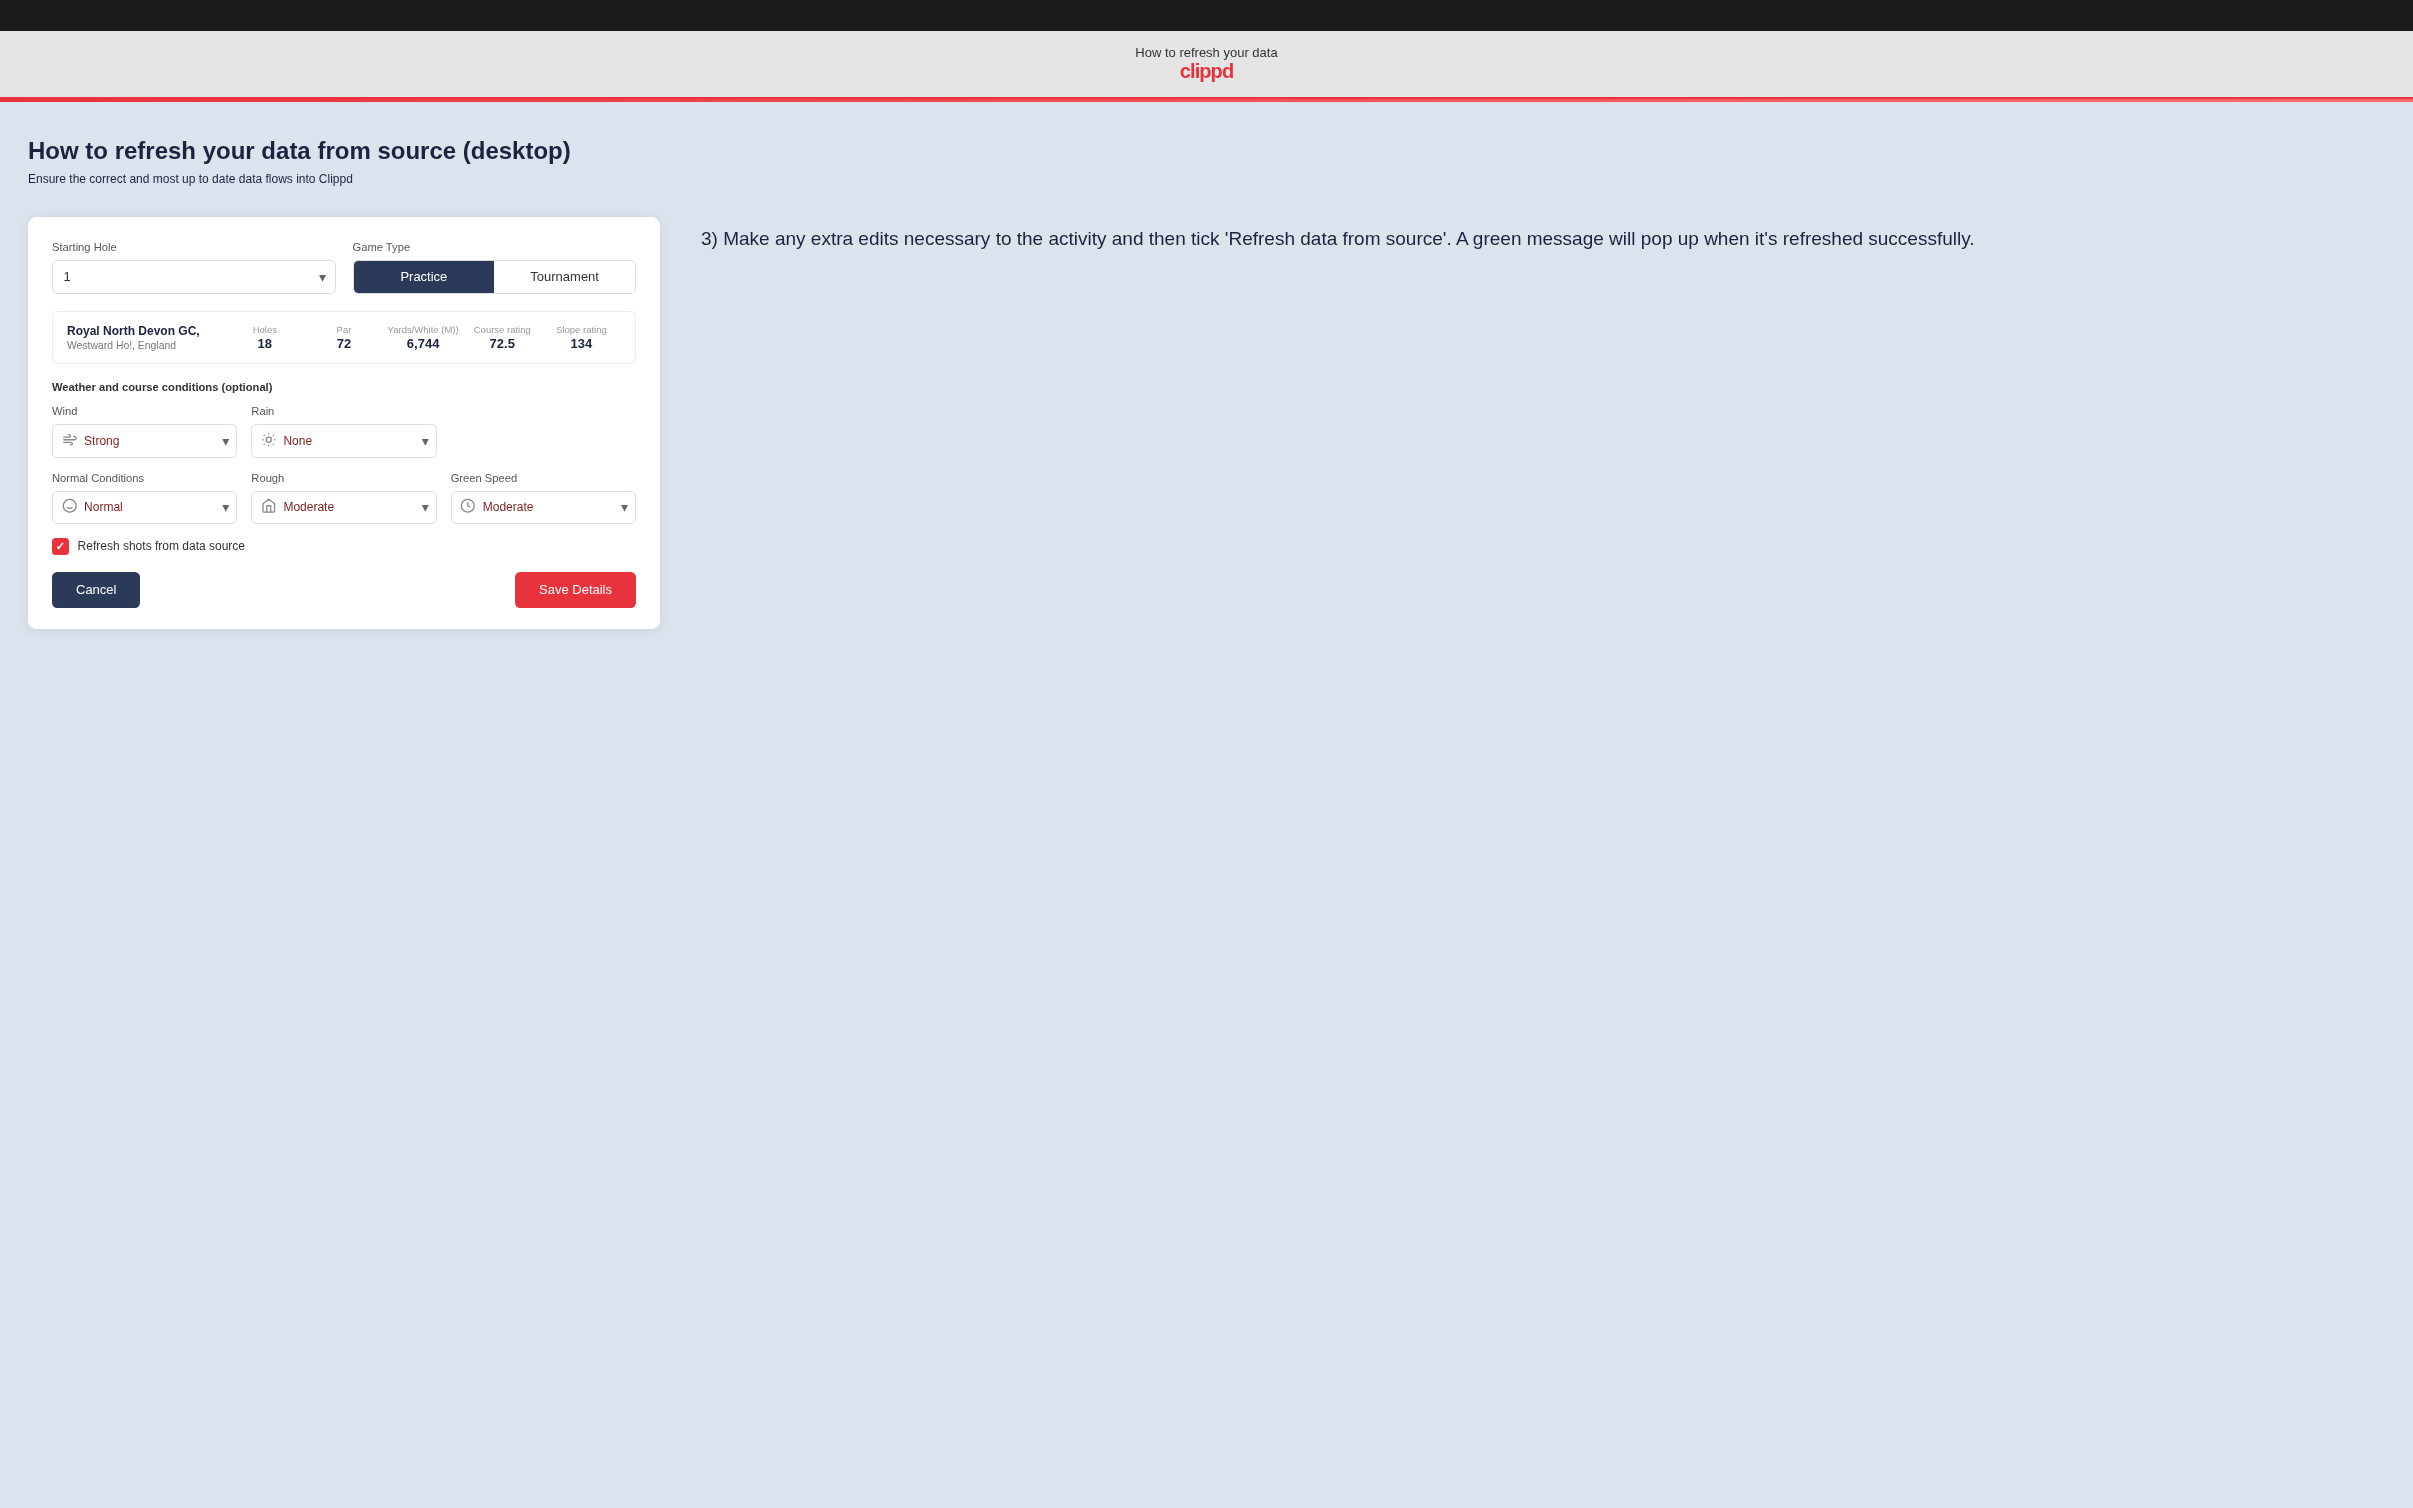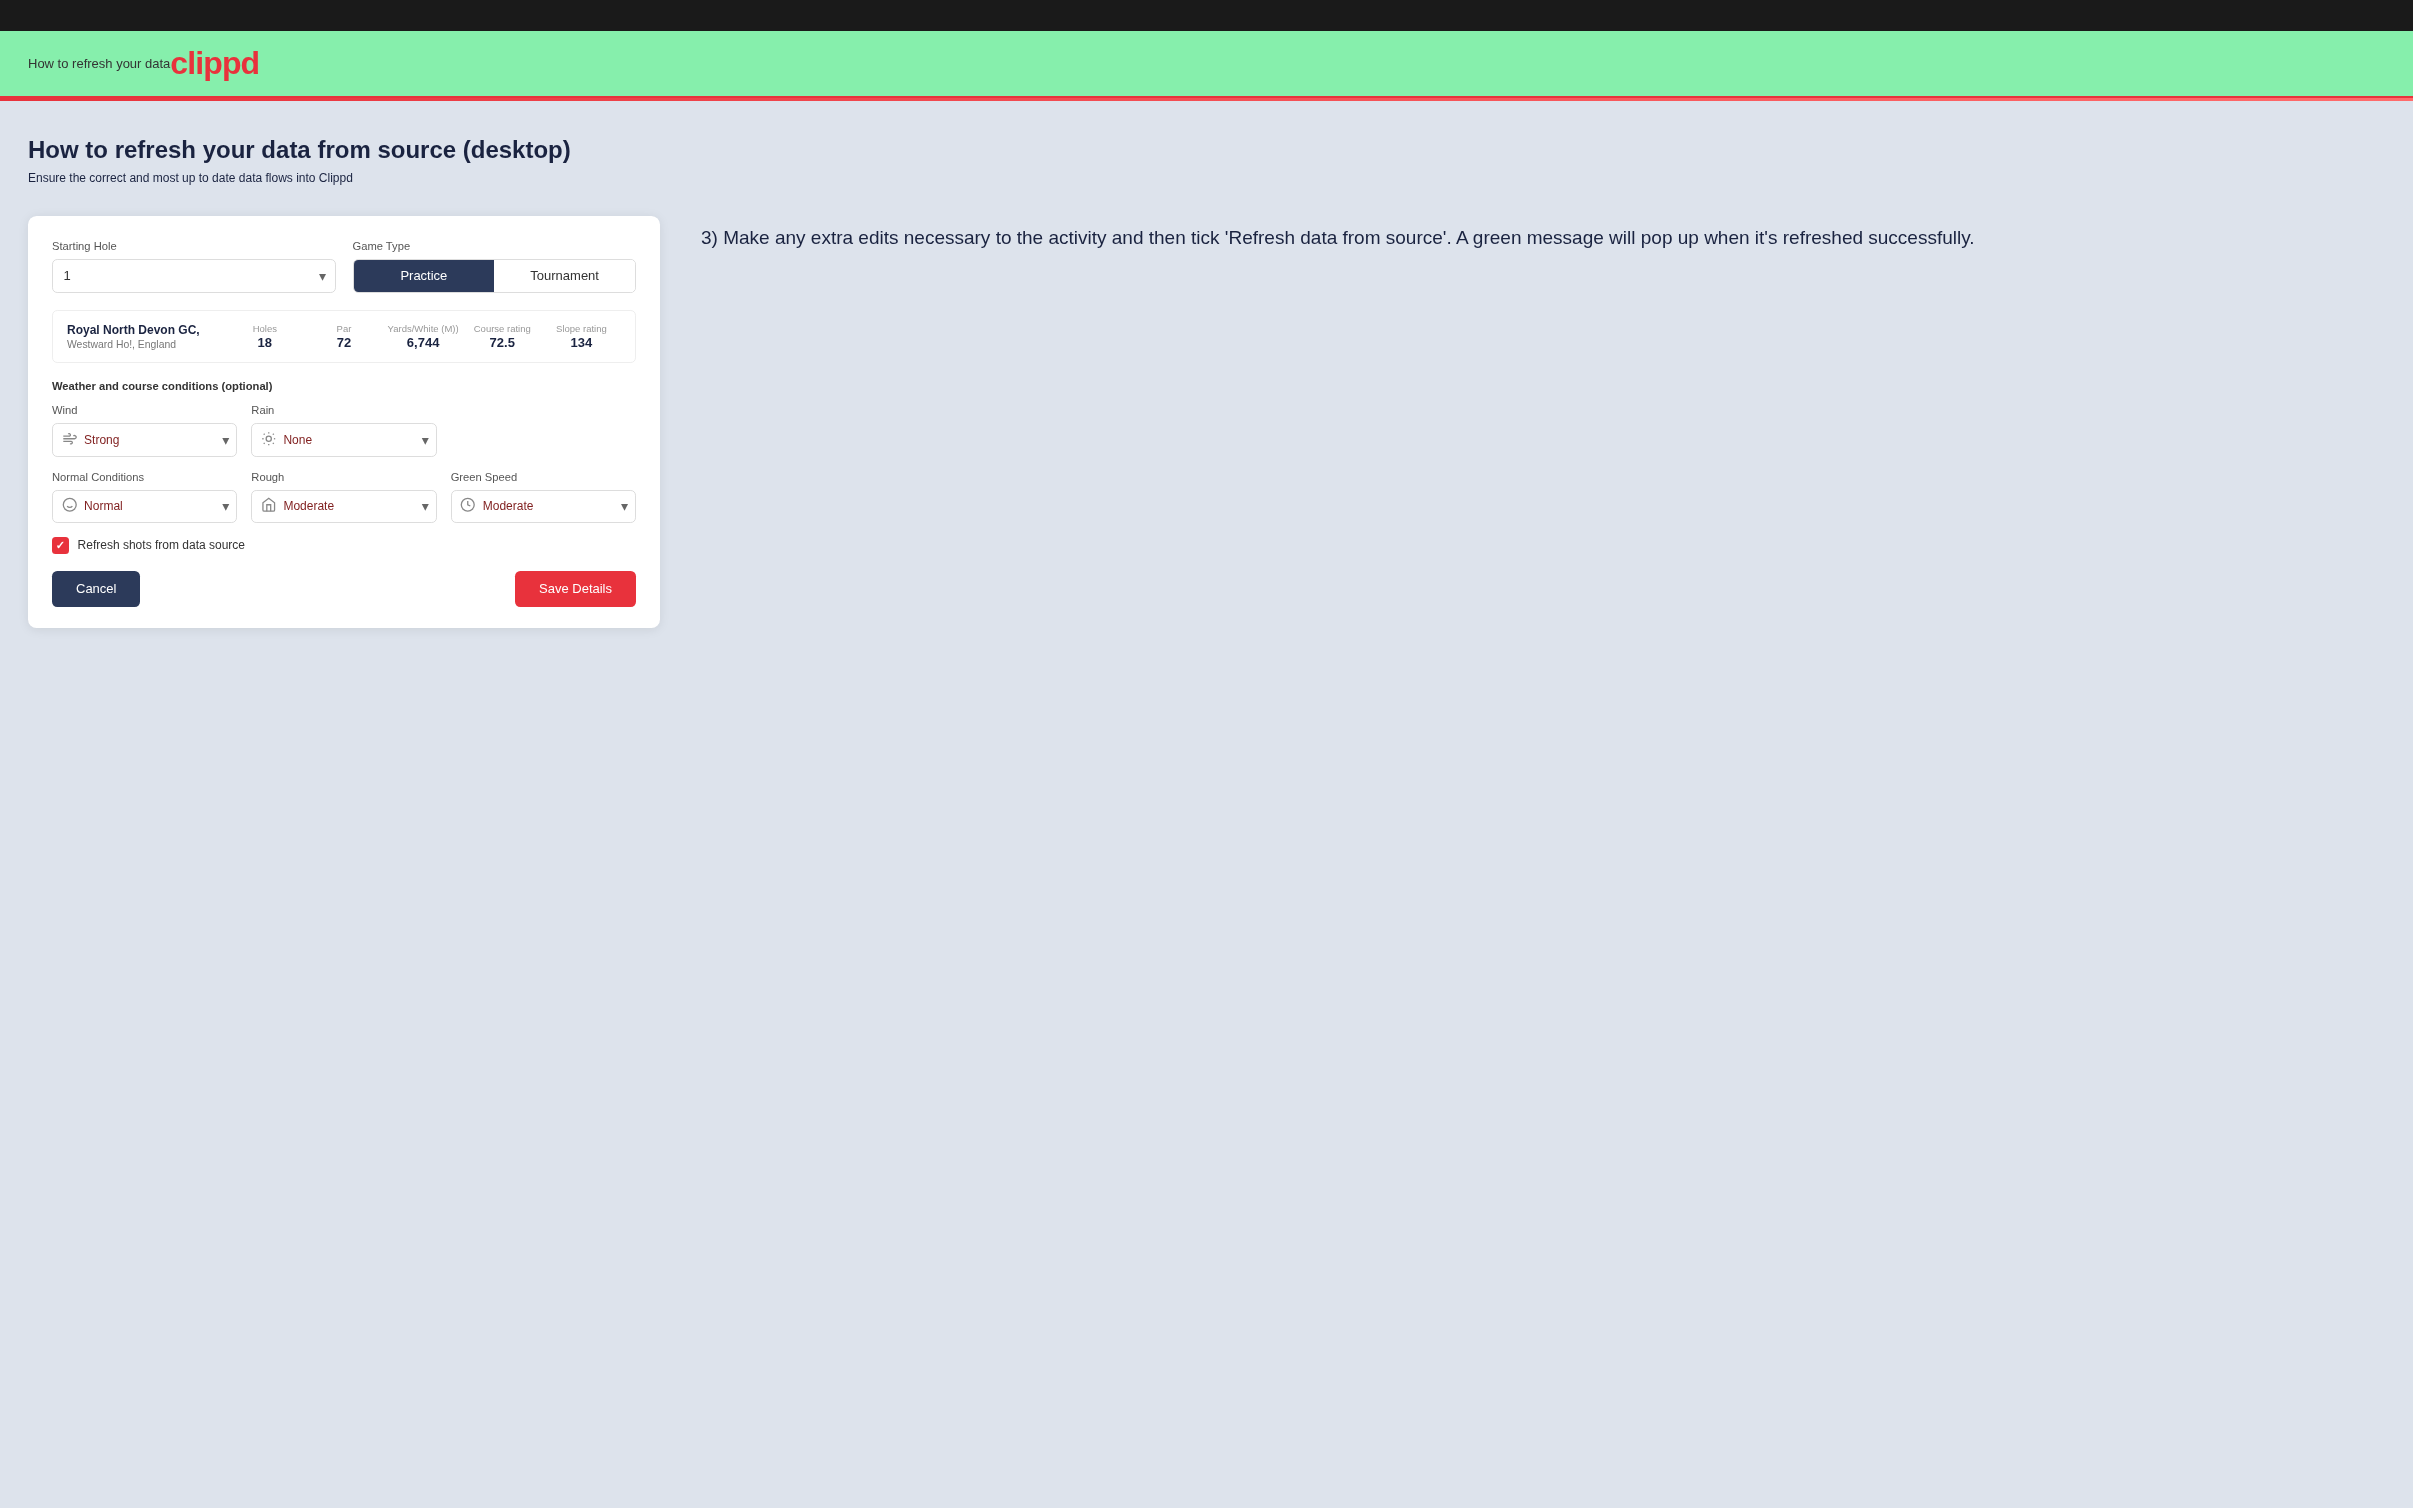--- a/index.html
+++ b/index.html
@@ -4,35 +4,36 @@
   <style>
     * { box-sizing: border-box; margin: 0; padding: 0; }
     body { font-family: -apple-system, BlinkMacSystemFont, 'Segoe UI', Arial, sans-serif; background: #1a1a1a; }
 
     .top-bar {
       background: #1a1a1a;
       height: 31px;
     }
 
     .header {
-      background: #86efac;
+      background: #e5e5e5;
       padding: 14px 28px;
       display: flex;
       align-items: center;
       justify-content: flex-start;
       border-bottom: 2.6px solid #e8323c;
+      flex-direction: column;
     }
 
     .header-title {
       font-size: 13px;
       color: #333;
     }
 
     .logo {
-      font-size: 32px;
+      font-size: 20px;
       font-weight: 700;
       color: #e8323c;
       letter-spacing: -0.9px;
     }
 
     .main-content {
       background: #dde3ec;
       min-height: calc(100vh - 31px - 60px);
       padding: 35px 28px 35px 28px;
     }

